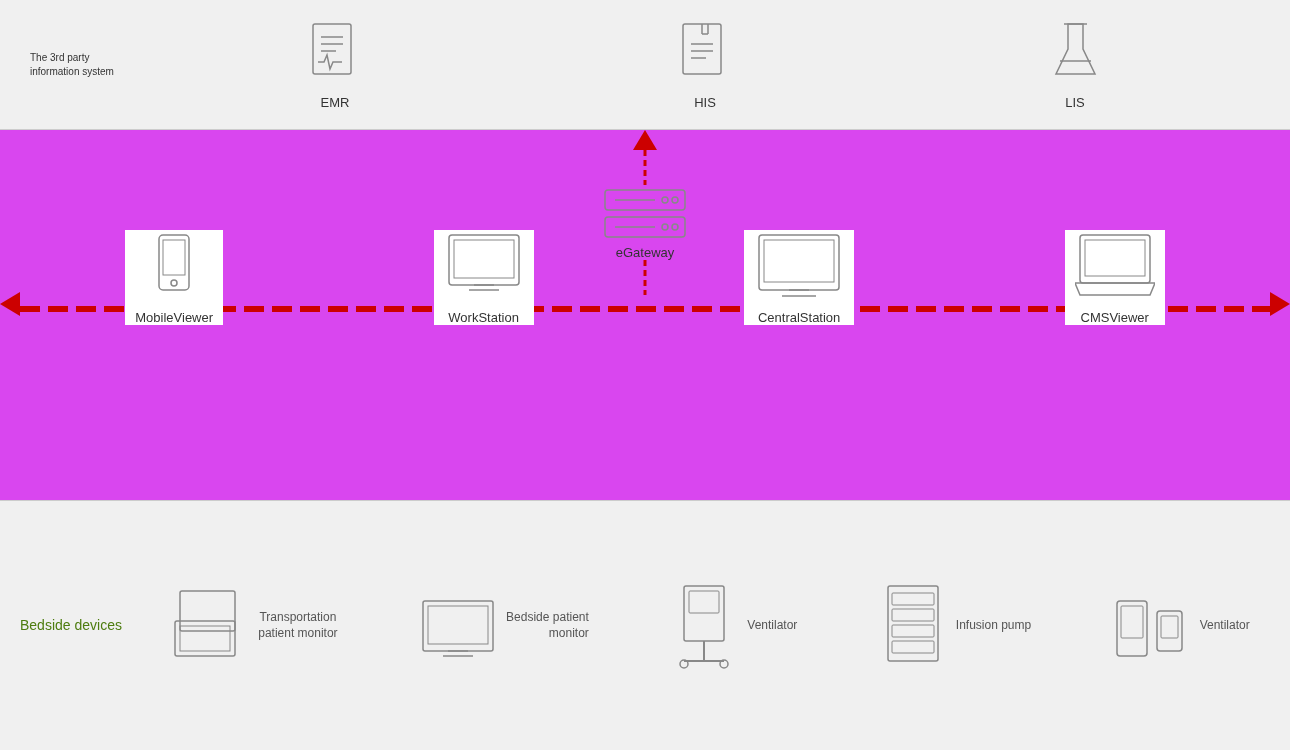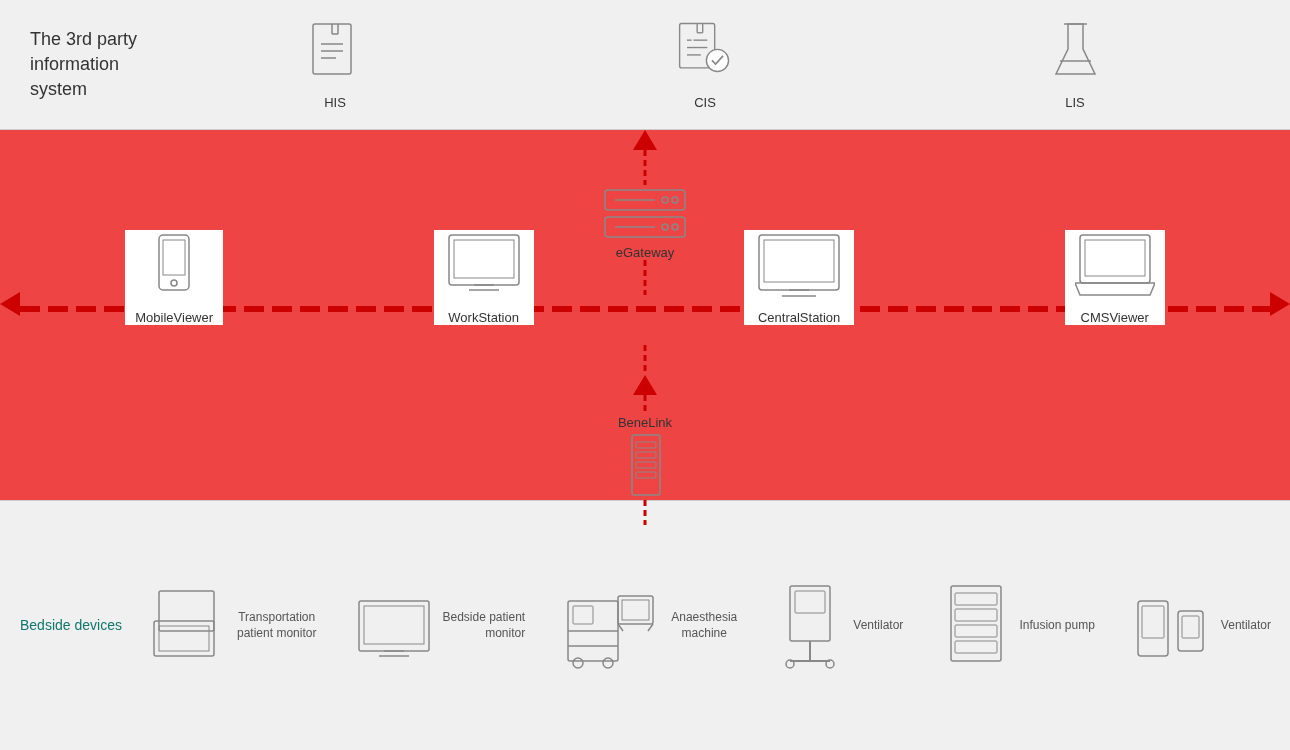--- a/index.html
+++ b/index.html
@@ -16,21 +16,21 @@
     .top-section {
       background: #f0f0f0;
       height: 130px;
       display: flex;
       align-items: center;
       padding: 0 30px;
       border-bottom: 1px solid #ccc;
       position: relative;
     }
     .third-party-label {
-      font-size: 18px;
+      font-size: 10px;
       color: #333;
       width: 120px;
       line-height: 1.4;
       flex-shrink: 0;
     }
     .top-icons {
       display: flex;
       flex: 1;
       justify-content: space-around;
       align-items: center;
@@ -48,21 +48,21 @@
     .icon-box {
       width: 60px;
       height: 70px;
       display: flex;
       align-items: center;
       justify-content: center;
     }
 
     
     .middle-section {
-      background: #ef4444;
+      background: #d946ef;
       height: 370px;
       position: relative;
     }
 
     
     .arrow-left {
       position: absolute;
       left: 0;
       top: 162px;
       width: 0;
@@ -111,21 +111,21 @@
     .bottom-section {
       background: #f0f0f0;
       height: 250px;
       display: flex;
       align-items: center;
       padding: 0 0 0 20px;
       border-top: 1px solid #ccc;
     }
     .bedside-label {
       font-size: 14px;
-      color: #0f766e;
+      color: #4d7c0f;
       width: 110px;
       flex-shrink: 0;
       line-height: 1.4;
     }
     .bottom-devices {
       display: flex;
       flex: 1;
       justify-content: space-around;
       align-items: center;
     }
@@ -150,54 +150,49 @@
     }
   </style>
 </head>
 <body>
 
 <div class="top-section">
   <div class="third-party-label" style="white-space:pre-line;">The 3rd party
 information system</div>
   <div class="top-icons">
 
+    <div class="icon-item">
+      <div class="icon-box">
+        <svg width="55" height="65" viewBox="0 0 55 65">
+          <rect x="5" y="2" width="38" height="50" rx="2" stroke="#888" stroke-width="1.5" fill="none"></rect>
+          <line x1="13" y1="15" x2="35" y2="15" stroke="#888"></line>
+          <line x1="13" y1="22" x2="35" y2="22" stroke="#888"></line>
+          <line x1="13" y1="29" x2="28" y2="29" stroke="#888"></line>
+
+          <polyline points="10,40 16,40 19,33 22,47 25,40 31,40 34,40" stroke="#888" stroke-width="1.5" fill="none"></polyline>
+        </svg>
+      </div>
+      <span class="label">EMR</span>
+    </div>
 
     <div class="icon-item">
       <div class="icon-box">
         <svg width="55" height="65" viewBox="0 0 55 65">
           <rect x="5" y="2" width="38" height="50" rx="2" stroke="#888" stroke-width="1.5" fill="none"></rect>
           <line x1="24" y1="2" x2="24" y2="12" stroke="#888"></line>
           <line x1="24" y1="12" x2="30" y2="12" stroke="#888"></line>
           <line x1="30" y1="12" x2="30" y2="2" stroke="#888"></line>
           <line x1="13" y1="22" x2="35" y2="22" stroke="#888"></line>
           <line x1="13" y1="29" x2="35" y2="29" stroke="#888"></line>
           <line x1="13" y1="36" x2="28" y2="36" stroke="#888"></line>
         </svg>
       </div>
       <span class="label">HIS</span>
     </div>
 
-    <div class="icon-item">
-      <div class="icon-box">
-        <svg width="65" height="70" viewBox="0 0 65 70">
-          <rect x="5" y="2" width="38" height="48" rx="2" stroke="#888" stroke-width="1.5" fill="none"></rect>
-          <line x1="24" y1="2" x2="24" y2="12" stroke="#888"></line>
-          <line x1="24" y1="12" x2="30" y2="12" stroke="#888"></line>
-          <line x1="30" y1="12" x2="30" y2="2" stroke="#888"></line>
-          <line x1="13" y1="20" x2="18" y2="20" stroke="#888"></line>
-          <line x1="20" y1="20" x2="35" y2="20" stroke="#888"></line>
-          <line x1="13" y1="28" x2="35" y2="28" stroke="#888"></line>
-          <line x1="13" y1="36" x2="28" y2="36" stroke="#888"></line>
-
-          <circle cx="46" cy="42" r="12" stroke="#888" stroke-width="1.5" fill="white"></circle>
-          <polyline points="40,42 44,46 52,37" stroke="#888" stroke-width="1.8" fill="none"></polyline>
-        </svg>
-      </div>
-      <span class="label">CIS</span>
-    </div>
 
 
     <div class="icon-item">
       <div class="icon-box">
         <svg width="55" height="70" viewBox="0 0 55 70">
 
           <path d="M20,5 L20,30 L8,55 L47,55 L35,30 L35,5 Z" stroke="#888" stroke-width="1.5" fill="none"></path>
           <line x1="16" y1="5" x2="39" y2="5" stroke="#888"></line>
           <line x1="12" y1="42" x2="43" y2="42" stroke="#888"></line>
         </svg>
@@ -281,45 +276,20 @@
       <svg width="80" height="75" viewBox="0 0 80 75">
 
         <rect x="5" y="5" width="70" height="48" rx="3" stroke="#888" stroke-width="1.5" fill="white"></rect>
         <rect x="10" y="10" width="60" height="36" stroke="#888" stroke-width="1" fill="none"></rect>
         <path d="M0,53 L80,53 L75,65 L5,65 Z" stroke="#888" stroke-width="1.5" fill="none"></path>
       </svg>
       <span class="device-label">CMSViewer</span>
     </div>
   </div>
 
-  <div style="position:absolute;left:50%;transform:translateX(-50%);top:215px;display:flex;flex-direction:column;align-items:center;width:120px;">
-
-    <svg width="6" height="30">
-      <line x1="3" y1="0" x2="3" y2="30" stroke="#c00" stroke-width="3" stroke-dasharray="6,4"></line>
-    </svg>
-
-    <div style="width:0;height:0;border-left:12px solid transparent;border-right:12px solid transparent;border-bottom:20px solid #c00;"></div>
-
-    <svg width="6" height="20">
-      <line x1="3" y1="0" x2="3" y2="20" stroke="#c00" stroke-width="3" stroke-dasharray="6,4"></line>
-    </svg>
-    <span style="font-size:13px;color:#333;">BeneLink</span>
-
-    <svg width="50" height="70" viewBox="0 0 50 70">
-      <rect x="12" y="5" width="28" height="60" rx="2" stroke="#888" stroke-width="1.5" fill="none"></rect>
-      <rect x="16" y="12" width="20" height="6" rx="1" stroke="#888" stroke-width="1" fill="none"></rect>
-      <rect x="16" y="22" width="20" height="6" rx="1" stroke="#888" stroke-width="1" fill="none"></rect>
-      <rect x="16" y="32" width="20" height="6" rx="1" stroke="#888" stroke-width="1" fill="none"></rect>
-      <rect x="16" y="42" width="20" height="6" rx="1" stroke="#888" stroke-width="1" fill="none"></rect>
-    </svg>
-
-    <svg width="6" height="25">
-      <line x1="3" y1="0" x2="3" y2="25" stroke="#c00" stroke-width="3" stroke-dasharray="6,4"></line>
-    </svg>
-  </div>
 </div>
 
 <div class="bottom-section">
   <div class="bedside-label">Bedside devices</div>
   <div class="bottom-devices">
 
     <div class="bottom-device">
       <svg width="80" height="80" viewBox="0 0 80 80">
 
         <rect x="10" y="5" width="55" height="40" rx="2" stroke="#888" stroke-width="1.5" fill="none"></rect>
@@ -334,41 +304,20 @@
       <svg width="80" height="80" viewBox="0 0 80 80">
         <rect x="5" y="15" width="70" height="50" rx="2" stroke="#888" stroke-width="1.5" fill="none"></rect>
         <rect x="10" y="20" width="60" height="38" stroke="#888" stroke-width="1" fill="none"></rect>
         <line x1="30" y1="65" x2="50" y2="65" stroke="#888"></line>
         <line x1="25" y1="70" x2="55" y2="70" stroke="#888"></line>
       </svg>
       <span class="label" style="white-space:pre-line;text-align:right;">Bedside patient
 monitor</span>
     </div>
 
-    <div class="bottom-device">
-      <svg width="100" height="90" viewBox="0 0 100 90">
-
-        <rect x="5" y="20" width="50" height="60" rx="2" stroke="#888" stroke-width="1.5" fill="none"></rect>
-
-        <rect x="10" y="25" width="20" height="18" rx="1" stroke="#888" stroke-width="1" fill="none"></rect>
-
-        <rect x="55" y="15" width="35" height="28" rx="2" stroke="#888" stroke-width="1.5" fill="none"></rect>
-        <rect x="59" y="19" width="27" height="20" stroke="#888" stroke-width="1" fill="none"></rect>
-        <line x1="55" y1="43" x2="60" y2="50" stroke="#888"></line>
-        <line x1="90" y1="43" x2="85" y2="50" stroke="#888"></line>
-
-        <circle cx="15" cy="82" r="5" stroke="#888" fill="none"></circle>
-        <circle cx="45" cy="82" r="5" stroke="#888" fill="none"></circle>
-
-        <line x1="5" y1="50" x2="55" y2="50" stroke="#888"></line>
-        <line x1="5" y1="65" x2="55" y2="65" stroke="#888"></line>
-      </svg>
-      <span class="label" style="white-space:pre-line;text-align:center;">Anaesthesia
-machine</span>
-    </div>
 
     <div class="bottom-device">
       <svg width="70" height="90" viewBox="0 0 70 90">
 
         <rect x="15" y="5" width="40" height="55" rx="2" stroke="#888" stroke-width="1.5" fill="none"></rect>
         <rect x="20" y="10" width="30" height="22" rx="1" stroke="#888" stroke-width="1" fill="none"></rect>
 
         <line x1="35" y1="60" x2="35" y2="80" stroke="#888" stroke-width="2"></line>
         <line x1="15" y1="80" x2="55" y2="80" stroke="#888" stroke-width="2"></line>
         <circle cx="15" cy="83" r="4" stroke="#888" fill="none"></circle>

